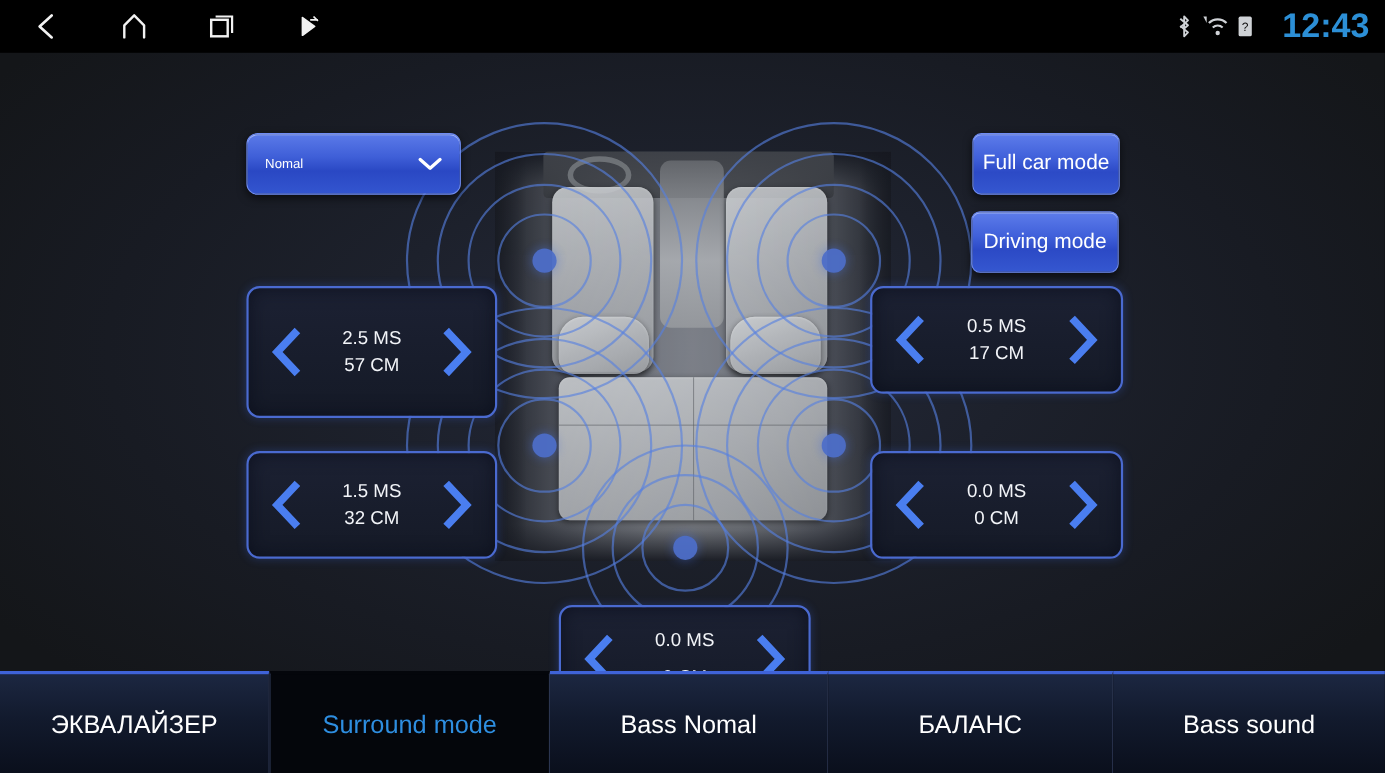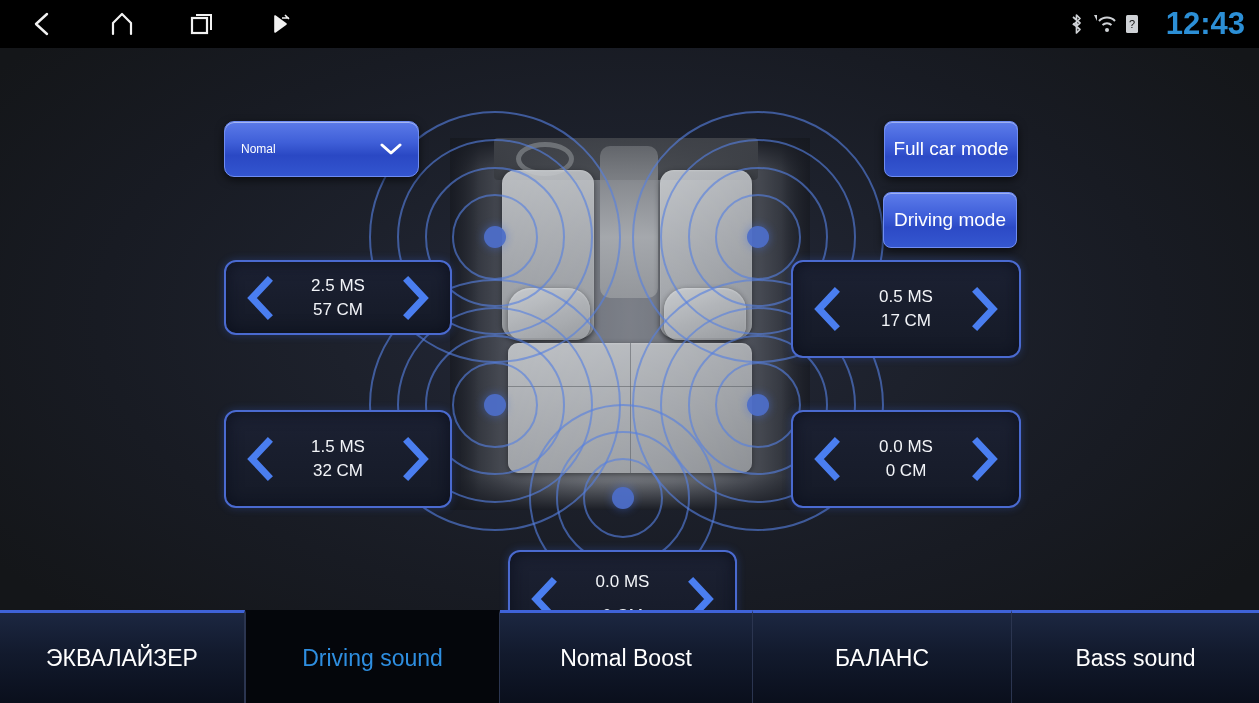--- a/index.html
+++ b/index.html
@@ -114,21 +114,21 @@
     box-shadow:0 0 9px rgba(60,100,210,0.32), inset 0 0 16px rgba(10,14,28,0.8);
     display:flex; align-items:center; justify-content:space-between;
     padding:0 16px;
   }
   .panel .vals { display:flex; flex-direction:column; align-items:center; }
   .panel .ms { color:#f2f4f8; font-size:17px; line-height:24px; }
   .panel .cm { color:#f2f4f8; font-size:17px; line-height:24px; }
   .panel.sub .vals { gap:10px; }
   .arrow { width:36px; height:46px; flex:0 0 auto; }
 
-  .panel.fl  { left:224px; top:212px; width:228px; height:75px; }
+  .panel.fl  { left:224px; top:212px; width:228px; height:120px; }
   .panel.fr  { left:791px; top:212px; width:230px; height:98px; }
   .panel.rl  { left:224px; top:362px; width:228px; height:98px; }
   .panel.rr  { left:791px; top:362px; width:230px; height:98px; }
   .panel.sub { left:508px; top:502px; width:229px; height:98px; }
 
   
   .tabbar {
     position:absolute; left:0; top:610px; width:1259px; height:93px;
     background:#05070d; display:flex;
   }
@@ -340,19 +340,19 @@
         <svg width="36" height="46" viewBox="0 0 36 46">
             <path d="M10 6 L26 23 L10 40" fill="none" stroke="#4a7ef0" stroke-width="7" stroke-linecap="square"></path>
           </svg>
       </span>
     </div>
 
   </div>
 
   <div class="tabbar">
     <div class="tab" style="width:245px;">ЭКВАЛАЙЗЕР</div>
-    <div class="tab active" style="width:255px;">Driving sound</div>
-    <div class="tab" style="width:253px;">Nomal Boost</div>
+    <div class="tab active" style="width:255px;">Surround mode</div>
+    <div class="tab" style="width:253px;">Bass Nomal</div>
     <div class="tab" style="width:259px;">БАЛАНС</div>
     <div class="tab" style="width:247px;">Bass sound</div>
   </div>
 
 </div>
 
 </body></html>

